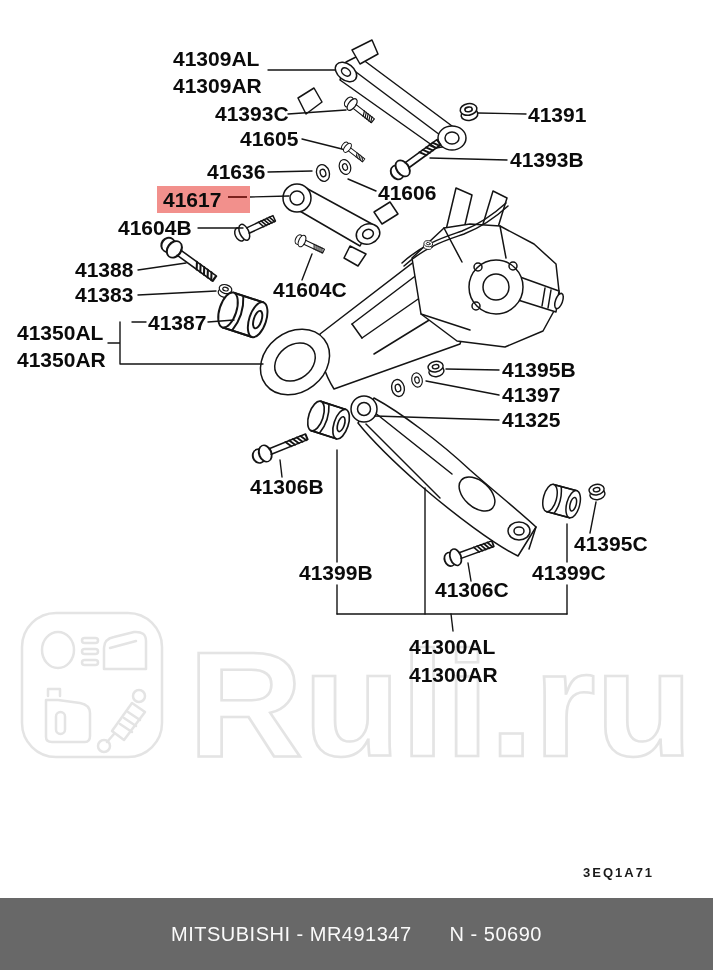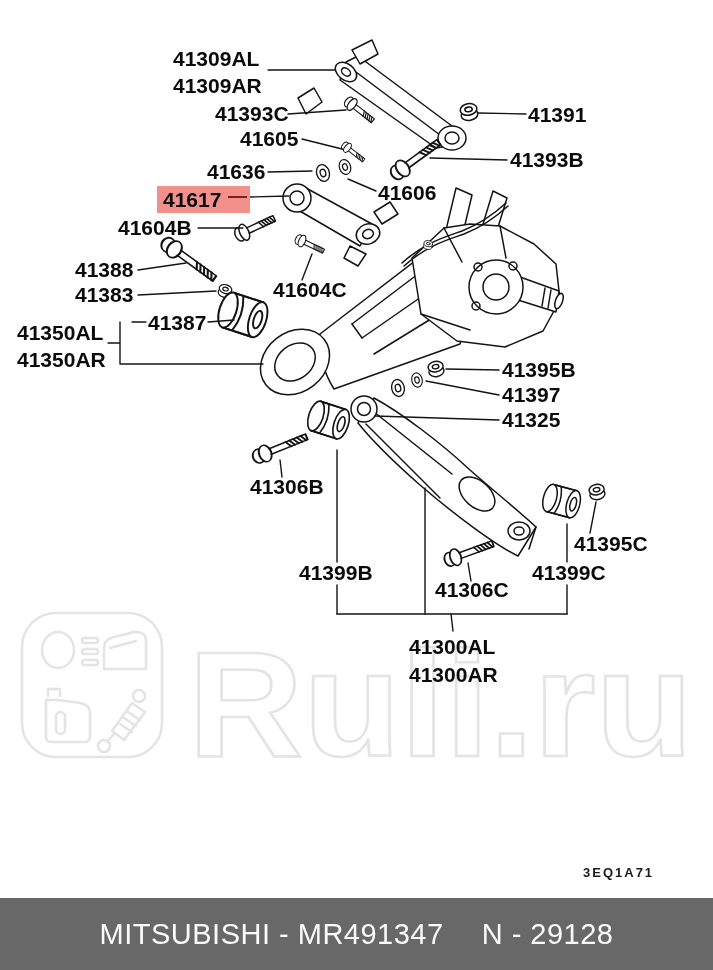--- a/index.html
+++ b/index.html
@@ -7,21 +7,21 @@
          font-family:"Liberation Sans",sans-serif;}
   svg text.lbl{font-family:"Liberation Sans",sans-serif;font-weight:700;font-size:21px;fill:#0b0b0b;}
   svg text.plate{font-family:"Liberation Sans",sans-serif;font-weight:700;font-size:13px;
                  letter-spacing:2px;fill:#1a1a1a;}
   svg .ln{stroke:#141414;stroke-width:1.5;fill:none;stroke-linecap:round;stroke-linejoin:round;}
   svg .fw{stroke:#141414;stroke-width:1.5;fill:#ffffff;stroke-linecap:round;stroke-linejoin:round;}
   svg .ldr{stroke:#141414;stroke-width:1.4;fill:none;stroke-linecap:round;}
   svg .wm{stroke:#E4E4E4;stroke-width:2.5;fill:none;stroke-linecap:round;stroke-linejoin:round;}
   #footer-bar{position:absolute;left:0;top:898px;width:713px;height:72px;background:#686868;
               display:flex;align-items:center;justify-content:center;gap:38px;}
-  #footer-bar span{color:#FAFAFA;font-size:29px;font-weight:400;letter-spacing:.5px;
+  #footer-bar span{color:#FAFAFA;font-size:20px;font-weight:400;letter-spacing:.5px;
                    font-family:"Liberation Sans",sans-serif;}
 </style>
 </head>
 <body>
 
 <div id="stage">
 
 <svg width="713" height="898" viewBox="0 0 713 898">
 
   <g>
@@ -230,16 +230,16 @@
     <text class="lbl" x="409" y="654">41300AL</text>
     <text class="lbl" x="409" y="682">41300AR</text>
   </g>
 
   <text class="plate" x="583" y="877">3EQ1A71</text>
 </svg>
 
 
 <div id="footer-bar">
   <span>MITSUBISHI - MR491347</span>
-  <span>N - 29128</span>
+  <span>N - 50690</span>
 </div>
 
 </div>
 
 </body></html>

